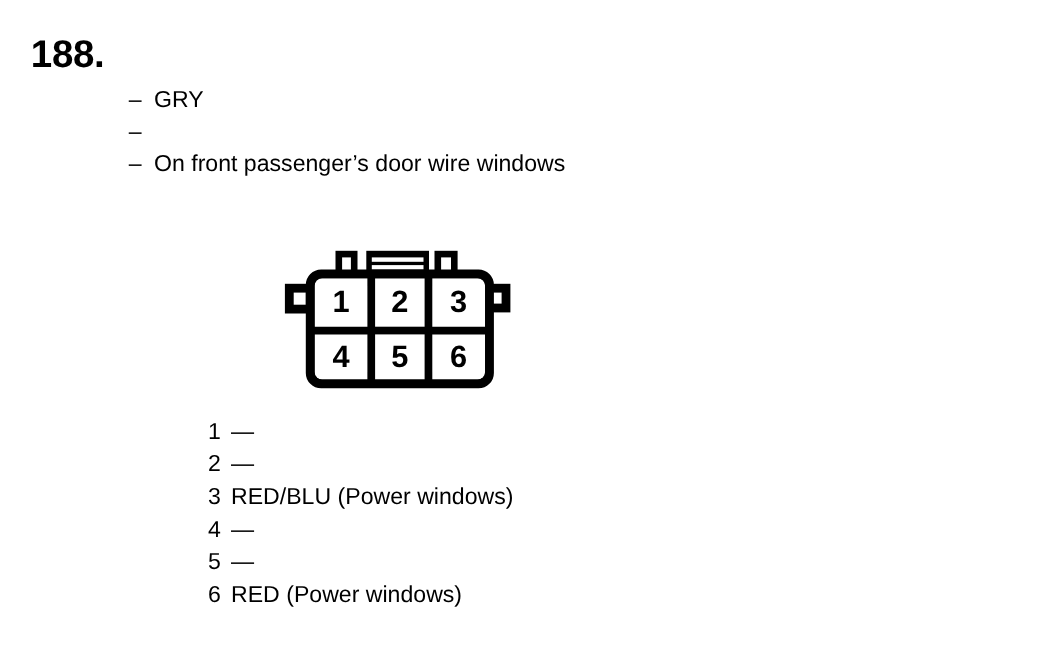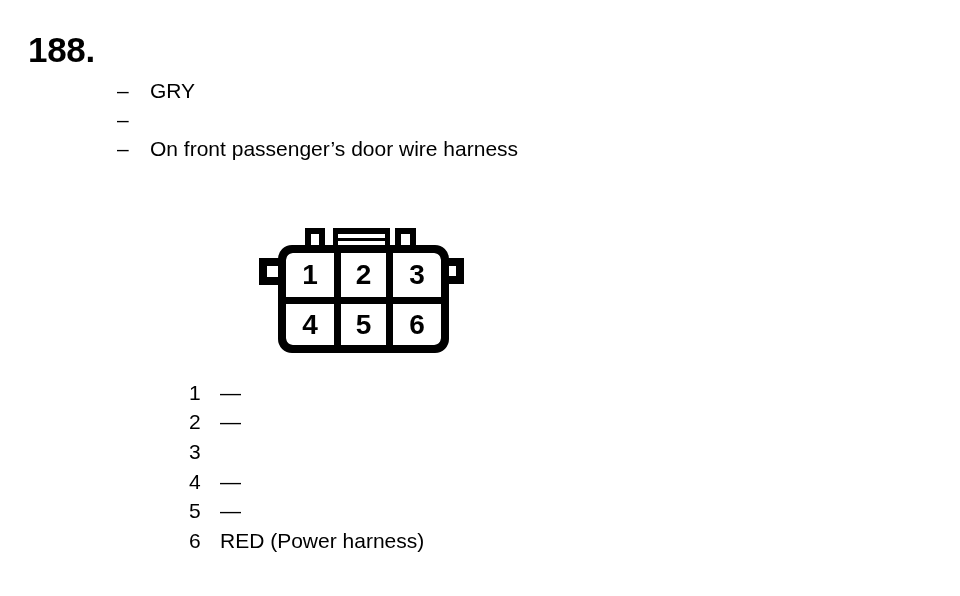--- a/index.html
+++ b/index.html
@@ -1,15 +1,15 @@
 <!DOCTYPE html>
 <html><head>
 <meta charset="utf-8">
 <style>
-  * { margin:0; padding:0; box-sizing:border-box;gap:10px; }
+  * { margin:0; padding:0; box-sizing:border-box; }
   html,body { background:#ffffff; }
   body {
     width:960px; height:596px; position:relative; overflow:hidden;
     font-family:"Liberation Sans", sans-serif; color:#000;
     -webkit-font-smoothing:antialiased;
   }
 
   
   .title-row {
     position:absolute; left:28px; top:31px;
@@ -84,21 +84,21 @@
 <div class="notes">
   <div class="note-item">
     <span class="note-dash">–</span>
     <span>GRY</span>
   </div>
   <div class="note-item">
     <span class="note-dash">–</span>
   </div>
   <div class="note-item">
     <span class="note-dash">–</span>
-    <span>On front passenger’s door wire harness</span>
+    <span>On front passenger’s door wire windows</span>
   </div>
 </div>
 
 <div class="connector">
   <div class="wing wing-left"></div>
   <div class="wing wing-right"></div>
   <div class="top-tab top-tab-left"></div>
   <div class="top-tab-center">
     <div class="stripe stripe-1"></div>
     <div class="stripe stripe-2"></div>
@@ -121,26 +121,27 @@
   <div class="pinout-row">
     <span class="pin-number">1</span>
     <span class="pin-wire">—</span>
   </div>
   <div class="pinout-row">
     <span class="pin-number">2</span>
     <span class="pin-wire">—</span>
   </div>
   <div class="pinout-row">
     <span class="pin-number">3</span>
+    <span class="pin-wire">RED/BLU (Power windows)</span>
   </div>
   <div class="pinout-row">
     <span class="pin-number">4</span>
     <span class="pin-wire">—</span>
   </div>
   <div class="pinout-row">
     <span class="pin-number">5</span>
     <span class="pin-wire">—</span>
   </div>
   <div class="pinout-row">
     <span class="pin-number">6</span>
-    <span class="pin-wire">RED (Power harness)</span>
+    <span class="pin-wire">RED (Power windows)</span>
   </div>
 </div>
 
 </body></html>

